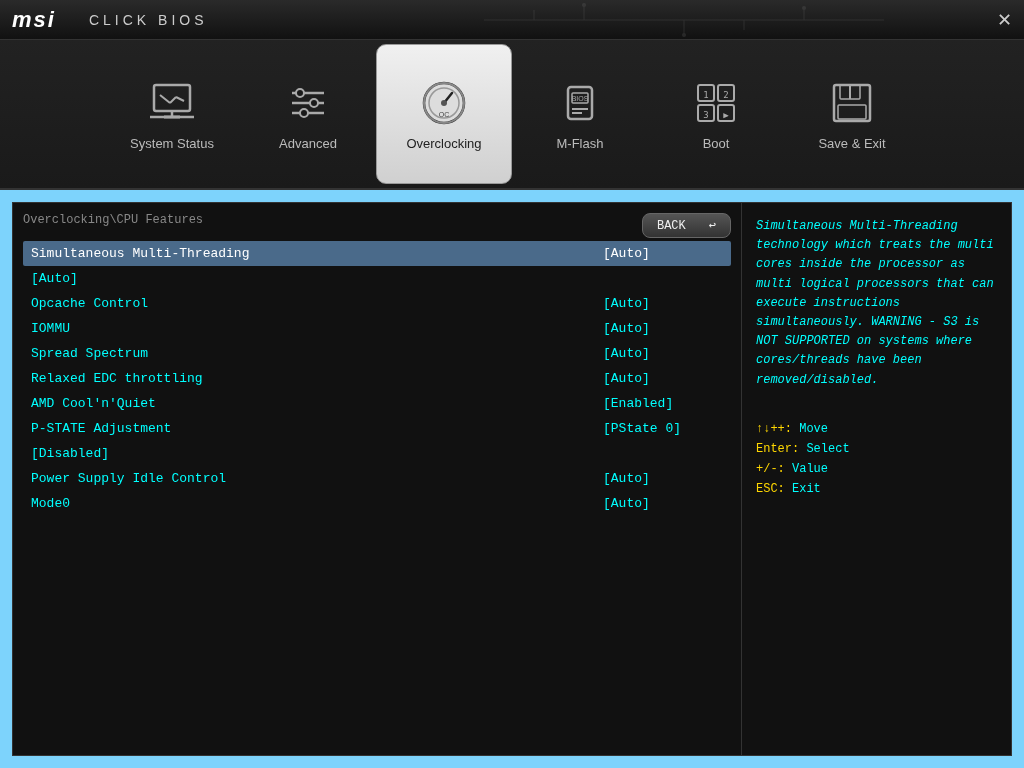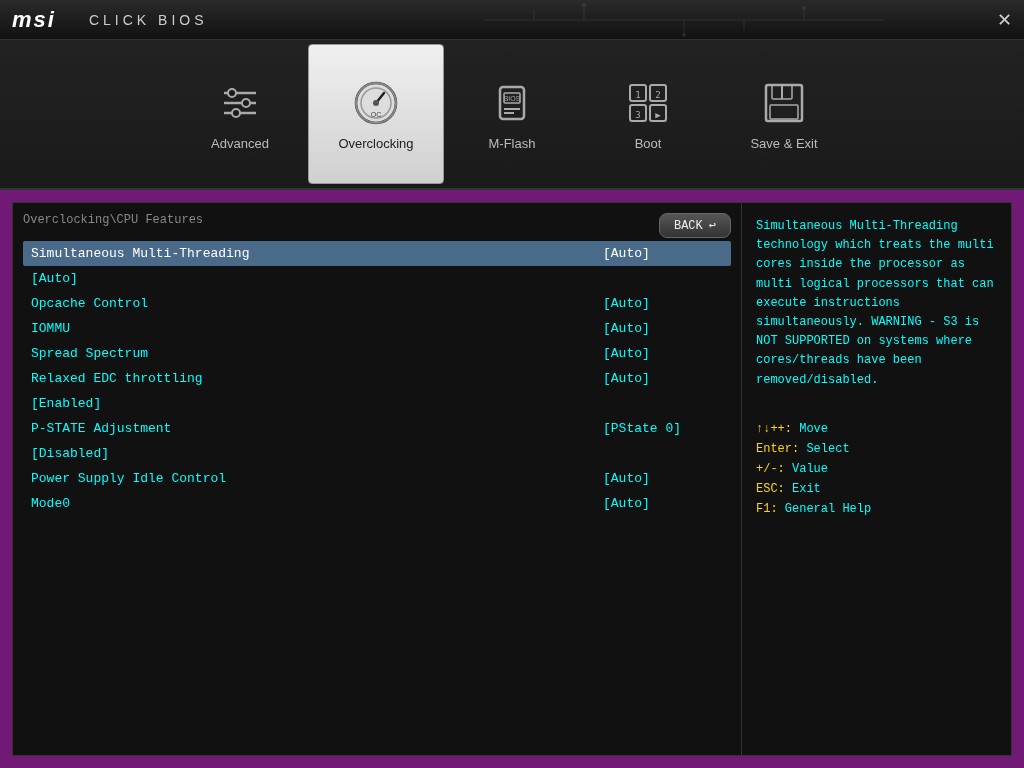--- a/index.html
+++ b/index.html
@@ -84,41 +84,41 @@
       font-family: Arial, sans-serif;
       gap: 8px;
       position: relative;
       border: 1px solid transparent;
     }
 
     .nav-item.active {
       background: linear-gradient(180deg, #f0f0f0 0%, #d0d0d0 100%);
       color: #222;
       border: 1px solid #999;
-      border-radius: 4px;
+      border-radius: 10px;
     }
 
     .nav-icon {
       width: 50px;
       height: 50px;
       display: flex;
       align-items: center;
       justify-content: center;
     }
 
     .nav-icon svg {
       width: 48px;
       height: 48px;
     }
 
     
     .main-content {
       width: 100%;
       height: calc(768px - 40px - 150px);
-      background: #701a75;
+      background: #7dd3fc;
       display: flex;
       padding: 12px;
       gap: 0;
     }
 
     .left-panel {
       flex: 1;
       background: #111;
       border: 1px solid #333;
       padding: 10px;
@@ -153,21 +153,21 @@
     .back-btn {
       background: linear-gradient(180deg, #555 0%, #333 100%);
       color: #eee;
       border: 1px solid #666;
       padding: 4px 14px;
       font-size: 12px;
       cursor: pointer;
       font-family: 'Courier New', monospace;
       display: flex;
       align-items: center;
-      gap: 6px;
+      gap: 23px;
       border-radius: 8px;
     }
 
     .settings-list {
       margin-top: 8px;
     }
 
     .setting-row {
       display: flex;
       align-items: center;
@@ -196,20 +196,21 @@
     .setting-row.selected .setting-value {
       color: #fff;
     }
 
     
     .help-text {
       color: #0ff;
       font-size: 12px;
       line-height: 1.6;
       margin-bottom: 30px;
+      font-style: italic;
     }
 
     .key-hints {
       margin-top: auto;
     }
 
     .key-hint-line {
       font-size: 12px;
       margin-bottom: 2px;
     }
@@ -240,20 +241,34 @@
     <line x1="320" y1="20" x2="320" y2="8" stroke="#888" stroke-width="1"></line>
     <circle cx="320" cy="8" r="2" fill="#888"></circle>
     <line x1="50" y1="20" x2="50" y2="10" stroke="#888" stroke-width="1"></line>
     <line x1="260" y1="20" x2="260" y2="30" stroke="#888" stroke-width="1"></line>
   </svg>
   <button class="close-btn">✕</button>
 </div>
 
 <div class="nav-bar">
 
+  <div class="nav-item">
+    <div class="nav-icon">
+      <svg viewBox="0 0 48 48" fill="none" xmlns="http://www.w3.org/2000/svg">
+        <rect x="6" y="6" width="36" height="26" rx="2" stroke="#aaa" stroke-width="2.5" fill="none"></rect>
+        <line x1="2" y1="38" x2="46" y2="38" stroke="#aaa" stroke-width="2.5"></line>
+        <line x1="24" y1="32" x2="24" y2="38" stroke="#aaa" stroke-width="2.5"></line>
+        <line x1="16" y1="38" x2="32" y2="38" stroke="#aaa" stroke-width="3"></line>
+        <line x1="12" y1="16" x2="22" y2="24" stroke="#aaa" stroke-width="2"></line>
+        <line x1="22" y1="24" x2="28" y2="18" stroke="#aaa" stroke-width="2"></line>
+        <line x1="28" y1="18" x2="36" y2="22" stroke="#aaa" stroke-width="2"></line>
+      </svg>
+    </div>
+    <span>System Status</span>
+  </div>
 
   <div class="nav-item">
     <div class="nav-icon">
       <svg viewBox="0 0 48 48" fill="none" xmlns="http://www.w3.org/2000/svg">
         <line x1="8" y1="14" x2="40" y2="14" stroke="#aaa" stroke-width="2.5"></line>
         <line x1="8" y1="24" x2="40" y2="24" stroke="#aaa" stroke-width="2.5"></line>
         <line x1="8" y1="34" x2="40" y2="34" stroke="#aaa" stroke-width="2.5"></line>
         <circle cx="16" cy="14" r="4" fill="#1a1a1a" stroke="#aaa" stroke-width="2"></circle>
         <circle cx="30" cy="24" r="4" fill="#1a1a1a" stroke="#aaa" stroke-width="2"></circle>
         <circle cx="20" cy="34" r="4" fill="#1a1a1a" stroke="#aaa" stroke-width="2"></circle>
@@ -349,20 +364,21 @@
         </div>
         <div class="setting-row">
           <span class="setting-name">Spread Spectrum</span>
           <span class="setting-value">[Auto]</span>
         </div>
         <div class="setting-row">
           <span class="setting-name">Relaxed EDC throttling</span>
           <span class="setting-value">[Auto]</span>
         </div>
         <div class="setting-row">
+          <span class="setting-name">AMD Cool'n'Quiet</span>
           <span class="setting-value">[Enabled]</span>
         </div>
         <div class="setting-row">
           <span class="setting-name">P-STATE Adjustment</span>
           <span class="setting-value">[PState 0]</span>
         </div>
         <div class="setting-row">
           <span class="setting-value">[Disabled]</span>
         </div>
         <div class="setting-row">
@@ -377,17 +393,16 @@
   </div>
 
   <div class="right-panel">
     <div class="help-text">Simultaneous Multi-Threading technology which treats the multi cores inside the processor as multi logical processors that can execute instructions simultaneously. WARNING - S3 is NOT SUPPORTED on systems where cores/threads have been removed/disabled.</div>
     <div style="flex:1;"></div>
     <div class="key-hints">
     <div class="key-hint-line"><span class="key">↑↓++:</span><span class="desc"> Move</span></div>
         <div class="key-hint-line"><span class="key">Enter:</span><span class="desc"> Select</span></div>
         <div class="key-hint-line"><span class="key">+/-:</span><span class="desc"> Value</span></div>
         <div class="key-hint-line"><span class="key">ESC:</span><span class="desc"> Exit</span></div>
-        <div class="key-hint-line"><span class="key">F1:</span><span class="desc"> General Help</span></div>
       </div>
   </div>
 
 </div>
 
 </body></html>

